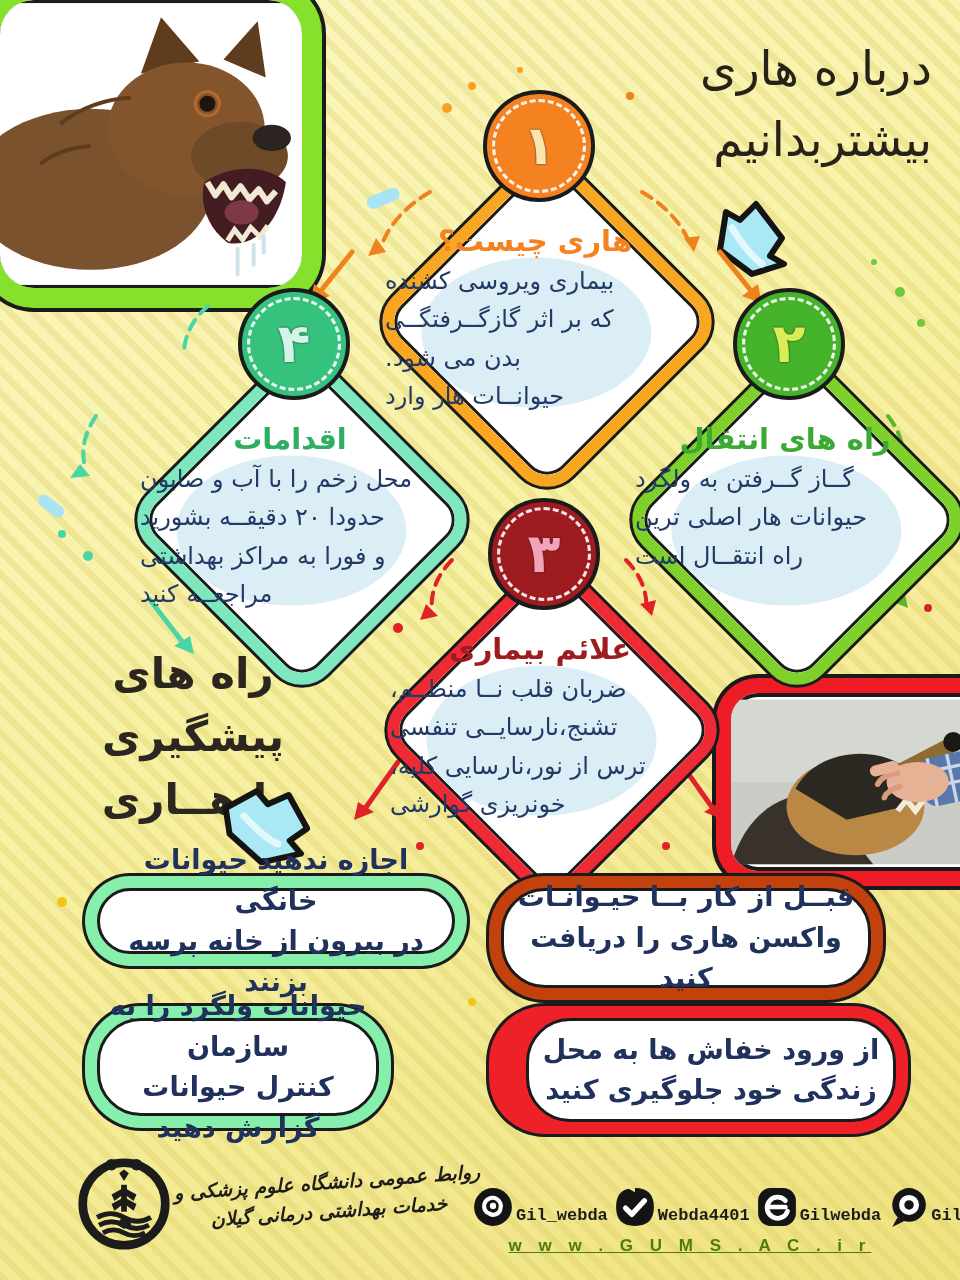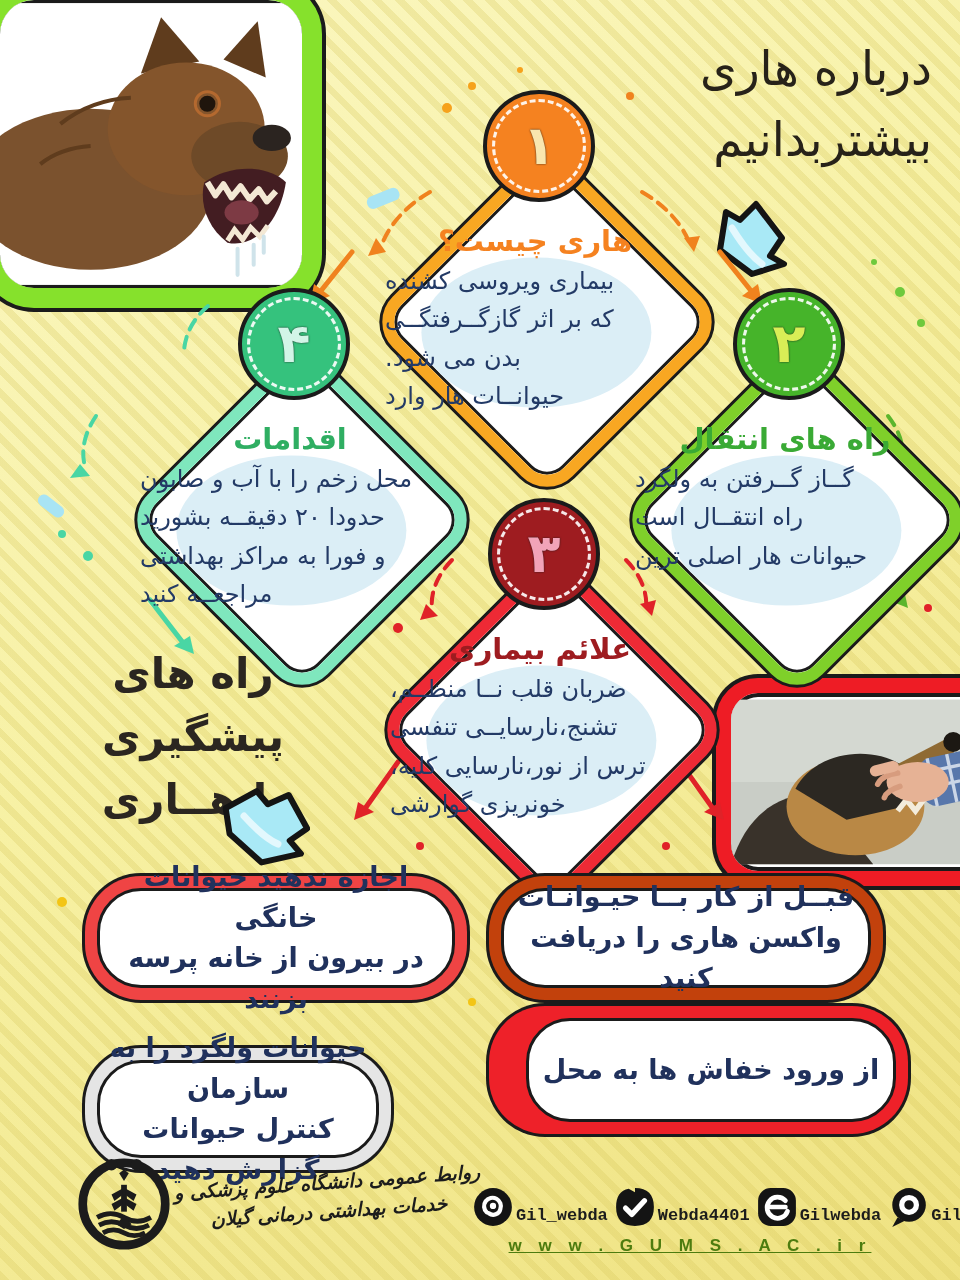--- a/index.html
+++ b/index.html
@@ -51,23 +51,23 @@
   #prevention{left:58px;top:642px;width:270px;text-align:center;direction:rtl;
     color:#2b2620;font-weight:bold;font-size:42px;line-height:1.5;z-index:3;}
   #prevention-arrow{left:218px;top:788px;z-index:3;}
   
   .pill{position:absolute;border-radius:56px;z-index:3;
     box-shadow:0 0 0 3px #1b1b1b;display:flex;}
   .pill-inner{flex:1;margin:12px;background:#fff;border:3px solid #1b1b1b;
     border-radius:44px;display:flex;flex-direction:column;align-items:center;
     justify-content:center;text-align:center;direction:rtl;
     font-size:27px;font-weight:bold;color:#20315c;line-height:1.5;}
-  #tip1{left:85px;top:876px;width:382px;height:124px;background:#ef4444;}
+  #tip1{left:85px;top:876px;width:382px;height:90px;background:#86efac;}
   #tip2{left:489px;top:876px;width:394px;height:124px;background:#c2410c;}
-  #tip3{left:85px;top:1048px;width:306px;height:122px;background:#e5e5e5;}
+  #tip3{left:85px;top:1006px;width:306px;height:122px;background:#86efac;}
   #tip4{left:489px;top:1006px;width:394px;height:128px;background:#ee2129;padding-left:25px;}
   
   #footer-logo{left:76px;top:1156px;width:96px;height:96px;z-index:3;}
   #org-text{left:168px;top:1168px;width:320px;direction:rtl;text-align:center;
     color:#1c1c1c;font-size:19px;line-height:1.5;font-style:italic;font-weight:bold;
     transform:rotate(-4deg);z-index:3;}
   #socials{left:472px;top:1186px;display:flex;align-items:center;gap:6px;z-index:3;}
   .social{display:flex;align-items:flex-end;gap:2px;}
   .social svg{width:42px;height:42px;display:block;}
   .handle{font-family:Liberation Mono, monospace;font-size:17px;font-weight:bold;
@@ -188,22 +188,22 @@
   <div class="diamond">
       <div class="blob"></div>
     </div>
   <div class="num-circle">
     <span class="num">۲</span>
   </div>
   <div class="sec-text">
     <div class="sec-title">راه های انتقال</div>
     <div class="sec-body">
       <div>گــاز گــرفتن به ولگرد</div>
+      <div>حیوانات هار اصلی ترین</div>
       <div>راه انتقــال است</div>
-      <div>حیوانات هار اصلی ترین</div>
     </div>
   </div>
 </div>
 
 <div id="sec3" class="section">
   <div class="diamond">
       <div class="blob"></div>
     </div>
   <div class="num-circle">
     <span class="num">۳</span>
@@ -282,20 +282,21 @@
 </div>
 <div id="tip3" class="pill">
   <div class="pill-inner">
     <div>حیوانات ولگرد را به سازمان</div>
       <div>کنترل حیوانات گزارش دهید</div>
   </div>
 </div>
 <div id="tip4" class="pill">
   <div class="pill-inner">
     <div>از ورود خفاش ها به محل</div>
+      <div>زندگی خود جلوگیری کنید</div>
   </div>
 </div>
 
 <svg id="footer-logo" class="abs" viewBox="0 0 100 100">
   <circle cx="50" cy="50" r="43" fill="none" stroke="#1c1c1c" stroke-width="9"></circle>
   <circle cx="37" cy="9" r="6" fill="#1c1c1c"></circle>
     <circle cx="63" cy="9" r="6" fill="#1c1c1c"></circle>
   <rect x="47" y="30" width="6" height="28" fill="#1c1c1c"></rect>
   <path d="M50,26 l-5,-8 5,-4 5,4 Z" fill="#1c1c1c"></path>
   <path d="M48,34 l-11,6 3,7 8,-6 Z M52,34 l11,6 -3,7 -8,-6 Z

